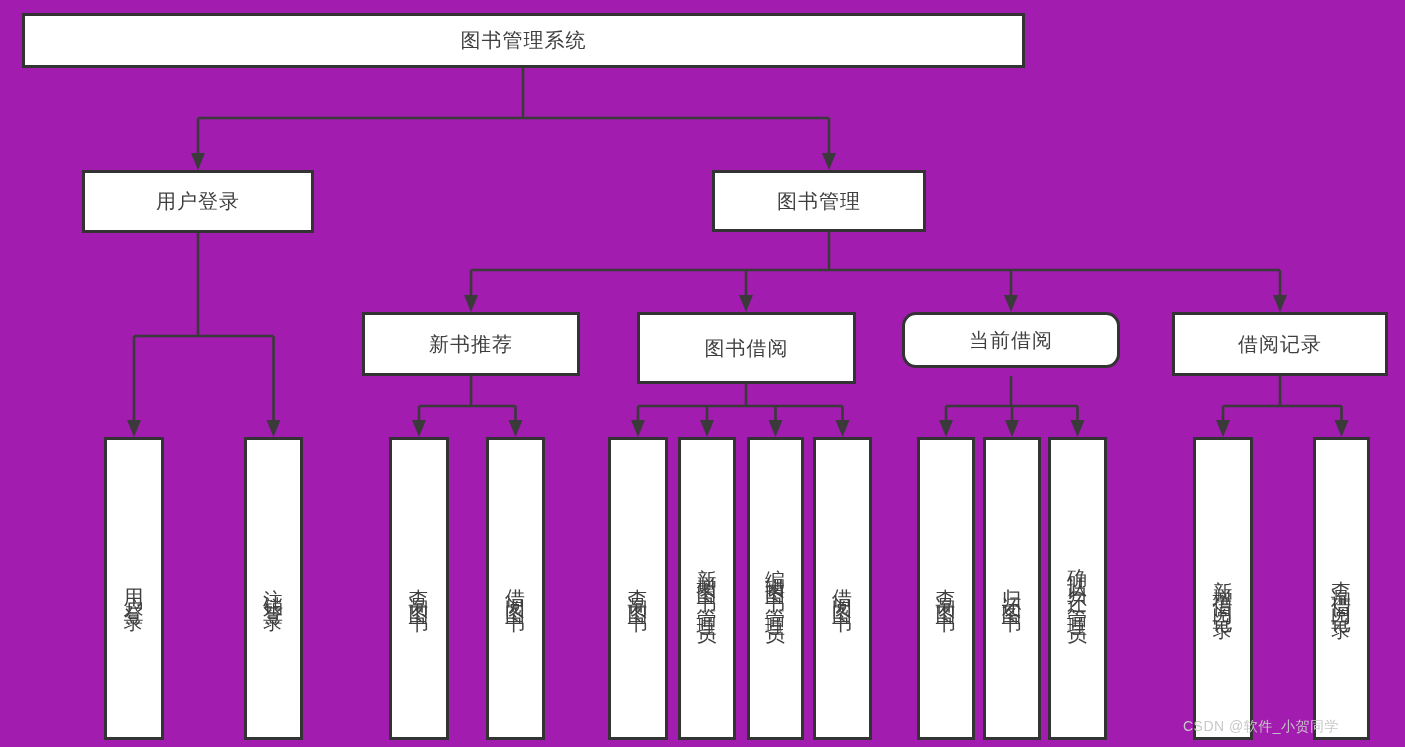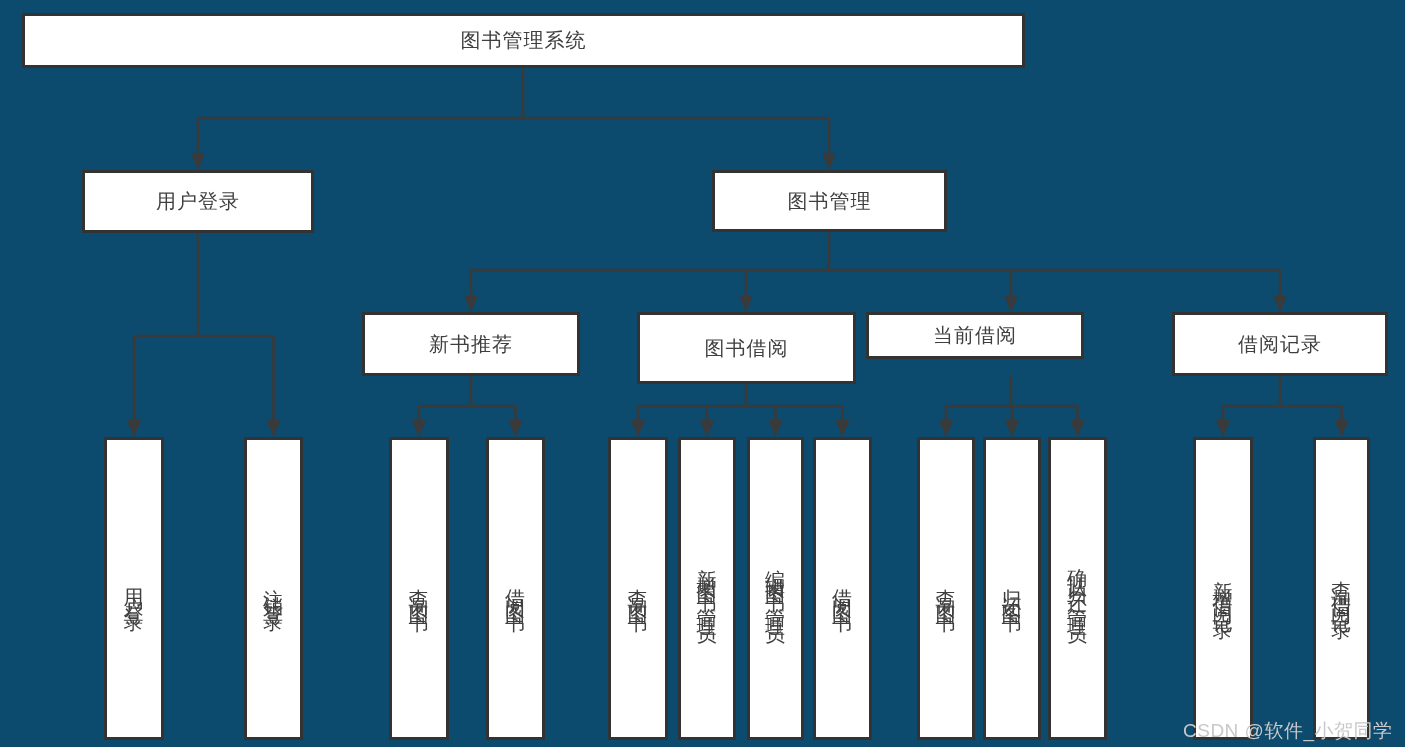--- a/index.html
+++ b/index.html
@@ -1,20 +1,20 @@
 <!DOCTYPE html>
 <html><head>
 <meta charset="utf-8">
 <style>
   html, body { margin: 0; padding: 0; background: #ffffff; }
   #canvas {
     position: relative;
     width: 1405px;
     height: 747px;
-    background: #0c4a6e;
+    background: #a21caf;
     overflow: hidden;
     font-family: "Liberation Sans", "DejaVu Sans", sans-serif;
   }
   #connectors {
     position: absolute;
     left: 0; top: 0;
     z-index: 0;
   }
   .node {
     position: absolute;
@@ -38,21 +38,21 @@
     text-orientation: mixed;
     letter-spacing: 8px;
     line-height: 1;
     color: #3f3f3f;
   }
   .watermark {
     position: absolute;
     left: 1183px;
     top: 718px;
     width: 215px;
-    font-size: 19px;
+    font-size: 14px;
     color: #c8c8c8;
     letter-spacing: 0.5px;
     white-space: nowrap;
     z-index: 2;
   }
 </style>
 </head>
 <body>
 
 <div id="canvas">
@@ -100,31 +100,31 @@
     </g>
   </svg>
 
   <div class="node" style="left:22px; top:13px; width:1003px; height:55px;">
     <span>图书管理系统</span>
   </div>
 
   <div class="node" style="left:82px; top:170px; width:232px; height:63px;">
     <span>用户登录</span>
   </div>
-  <div class="node" style="left:712px; top:170px; width:235px; height:62px;">
+  <div class="node" style="left:712px; top:170px; width:214px; height:62px;">
     <span>图书管理</span>
   </div>
 
   <div class="node" style="left:362px; top:312px; width:218px; height:64px;text-align:center;">
     <span>新书推荐</span>
   </div>
   <div class="node" style="left:637px; top:312px; width:219px; height:72px;">
     <span>图书借阅</span>
   </div>
-  <div class="node" style="left:866px; top:312px; width:218px; height:47px;">
+  <div class="node" style="left:902px; top:312px; width:218px; height:56px;border-radius:14px;">
     <span>当前借阅</span>
   </div>
   <div class="node" style="left:1172px; top:312px; width:216px; height:64px;">
     <span>借阅记录</span>
   </div>
 
   <div class="node leaf" style="left:104px; top:437px; width:60px; height:303px;">
     <span class="vtext">用户登录</span>
   </div>
   <div class="node leaf" style="left:244px; top:437px; width:59px; height:303px;">

